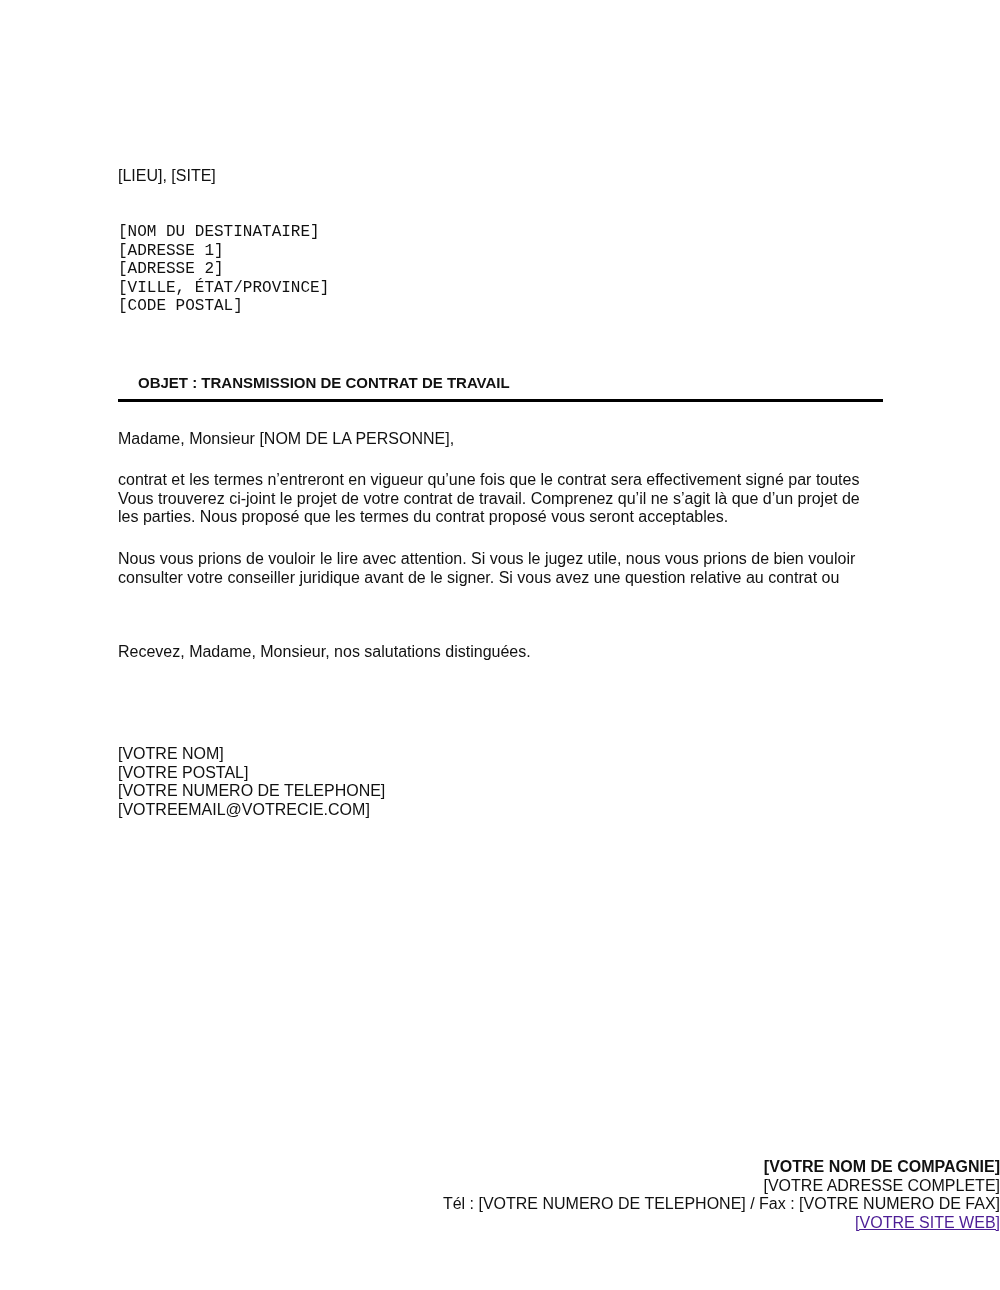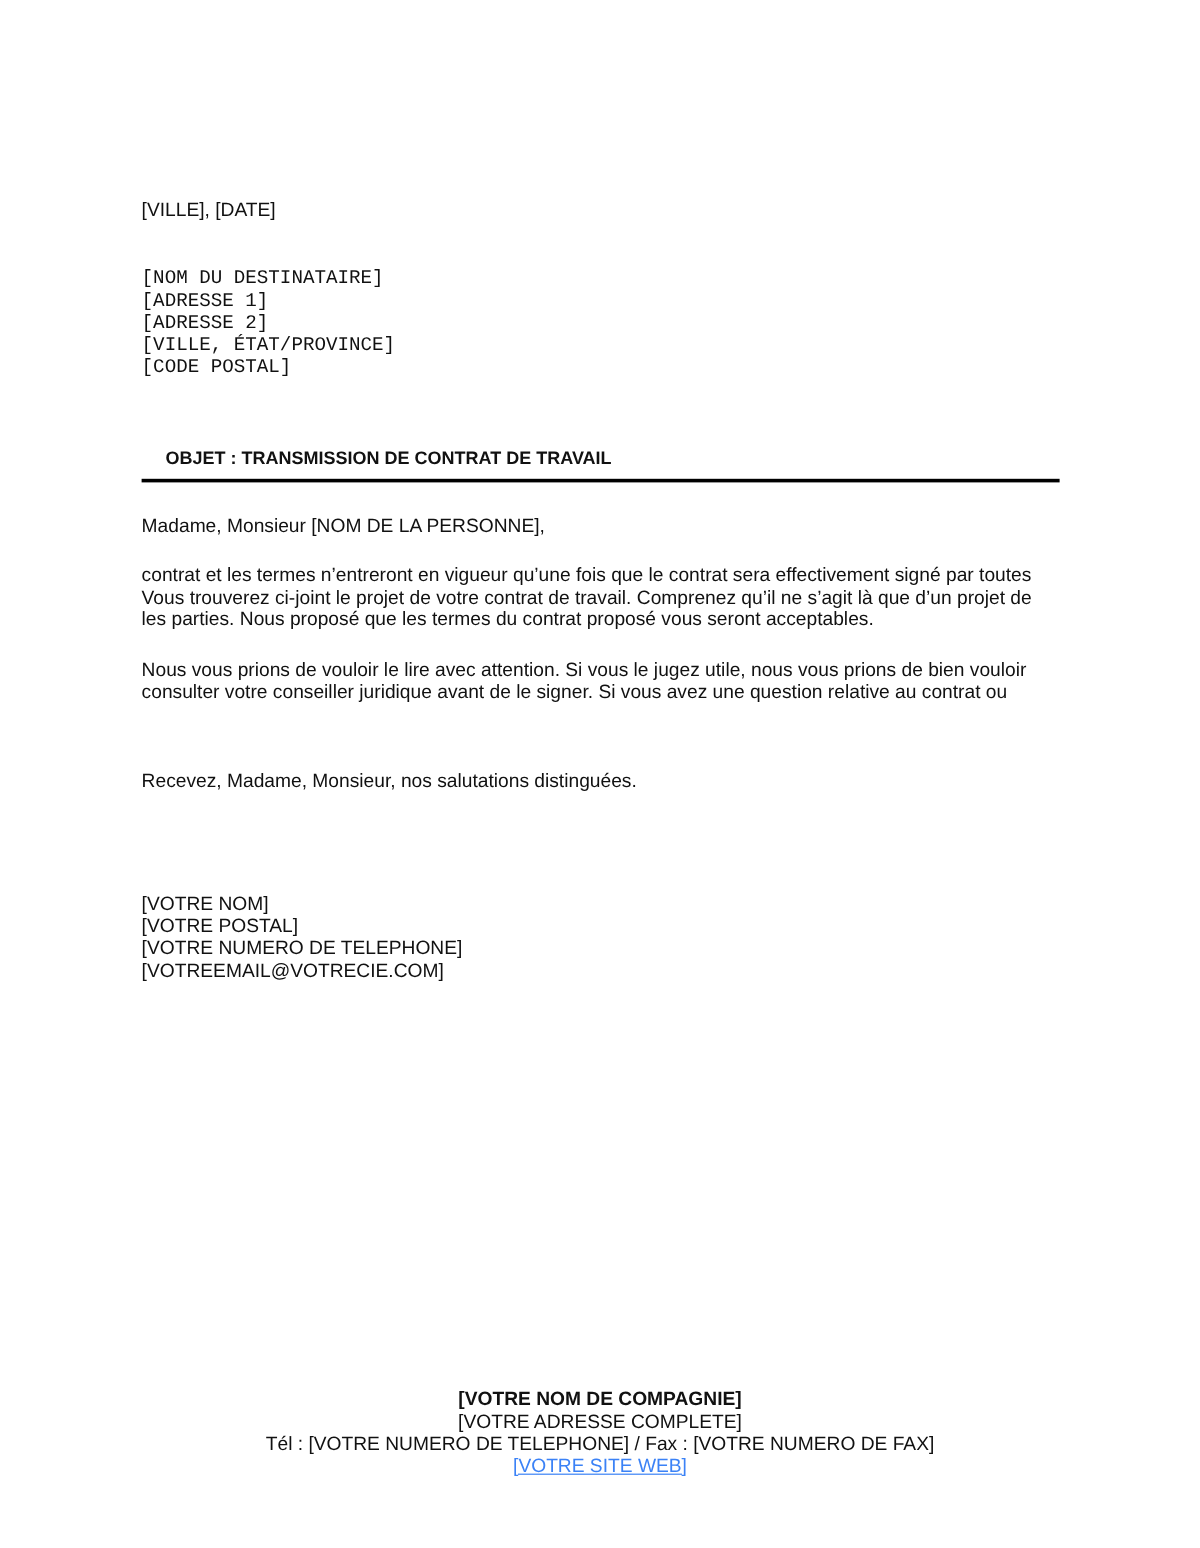--- a/index.html
+++ b/index.html
@@ -28,33 +28,33 @@
       margin-left: 20px;
     }
     .rule {
       left: 118px; top: 399px;
       width: 765px; height: 3px;
       background: #000000;
     }
     .footer {
       left: 0; width: 1000px;
       top: 1158px;
-      text-align: center;
+      text-align: right;
     }
     .footer .company { font-weight: bold; }
     .footer a {
-      color: #3b82f6;
+      color: #4c1d95;
     }
   </style>
 </head>
 <body>
 
 <div class="abs" style="left:0;top:0;width:1000px;height:1290px;">
 
-  <span class="abs line" style="left:118px;top:167px;">[VILLE], [DATE]</span>
+  <span class="abs line" style="left:118px;top:167px;">[LIEU], [SITE]</span>
 
   <div class="abs" style="left:118px;top:223px;font-family:Liberation Mono, monospace;">
     <span class="line">[NOM DU DESTINATAIRE]</span>
     <span class="line">[ADRESSE 1]</span>
     <span class="line">[ADRESSE 2]</span>
     <span class="line">[VILLE, ÉTAT/PROVINCE]</span>
     <span class="line">[CODE POSTAL]</span>
   </div>
 
   <span class="abs line subject">OBJET : TRANSMISSION DE CONTRAT DE TRAVAIL</span>

